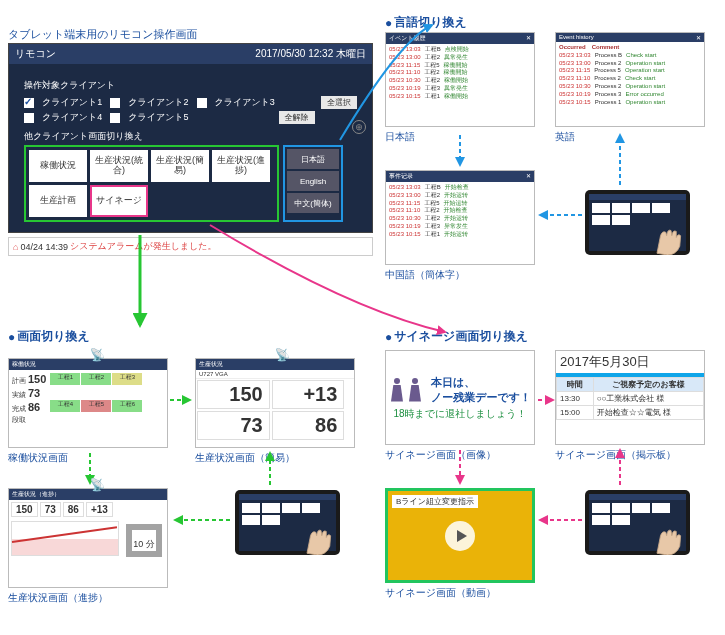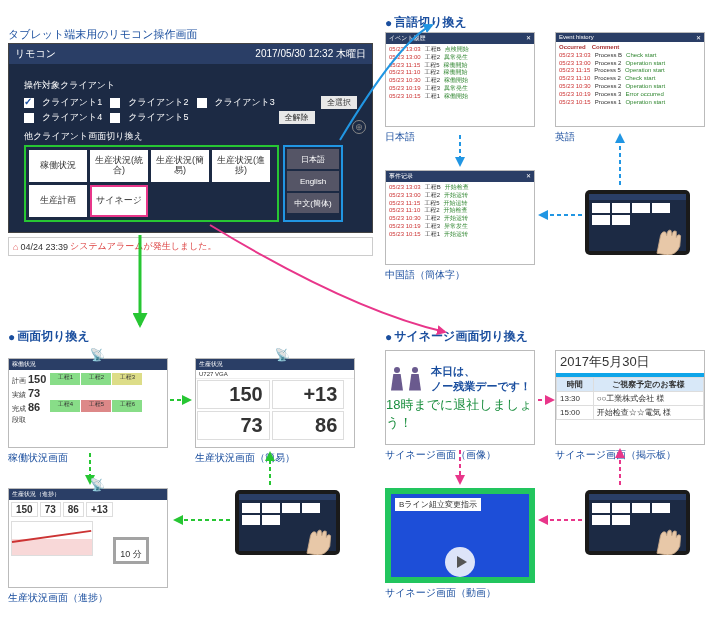--- a/index.html
+++ b/index.html
@@ -42,31 +42,31 @@
 .hand{position:absolute;width:35px;height:35px;pointer-events:none}
 .section-screen{position:absolute;top:328px;left:8px}
 .section-signage{position:absolute;top:328px;left:385px}
 .prod-panel{position:absolute;background:#fff;border:1px solid #bbb}
 .prod-head{background:#2a3e66;color:#fff;font-size:6px;padding:1px 3px;display:flex;justify-content:space-between}
 .prod-body{padding:3px;font-size:7px}
 .big-num{font-size:20px;font-weight:bold;text-align:right;padding:2px 6px;border:1px solid #ddd;margin:1px}
 .label-under{color:#1a4e9e;font-size:10px;position:absolute}
 .signage-img{position:absolute;background:#fff;border:1px solid #bbb;display:flex;align-items:center;justify-content:center;flex-direction:column;gap:2px}
 .sig-blue{color:#1a4e9e;font-size:11px;font-weight:bold}
-.sig-green{color:#1a8e3e;font-size:13px}
+.sig-green{color:#1a8e3e;font-size:10px}
 .people{display:flex;gap:2px}
 .person{width:16px;height:24px;position:relative}
 .person::before{content:"";position:absolute;top:0;left:5px;width:6px;height:6px;border-radius:50%;background:#6a5a8e}
 .person::after{content:"";position:absolute;top:7px;left:2px;width:12px;height:17px;background:#6a5a8e;clip-path:polygon(20% 0,80% 0,100% 100%,0 100%)}
 .board-panel{position:absolute;background:#fff;border:1px solid #bbb;font-size:8px}
 .board-head{background:#fff;padding:2px 4px;font-size:13px;border-bottom:4px solid #0ea5e9}
 .board-table{width:100%;border-collapse:collapse}
 .board-table th,.board-table td{border:1px solid #ddd;padding:1px 3px;font-size:8px}
 .board-table th{background:#d8e8f8}
-.video-panel{position:absolute;background:#1d4ed8;border:6px solid #22c55e;display:flex;align-items:flex-end;justify-content:center;position:absolute}
+.video-panel{position:absolute;background:#eab308;border:3px solid #22c55e;display:flex;align-items:center;justify-content:center;position:absolute}
 .play{width:30px;height:30px;background:rgba(255,255,255,0.85);border-radius:50%;display:flex;align-items:center;justify-content:center}
 .play::after{content:"";border-left:10px solid #555;border-top:6px solid transparent;border-bottom:6px solid transparent;margin-left:3px}
 .video-label{position:absolute;top:4px;left:4px;background:#fff;color:#333;font-size:8px;padding:1px 4px}
 svg.arrow{position:absolute;pointer-events:none}
 .chart-area{height:35px;background:linear-gradient(to top,#f8d8d8 50%,#fff 50%);border:1px solid #ddd;margin:2px;position:relative}
 .chart-line{position:absolute;bottom:35%;left:0;width:100%;height:2px;background:#c33;transform-origin:left;transform:rotate(-8deg)}
 </style>
 </head>
 <body>
 
@@ -126,21 +126,21 @@
           <button class="lang-btn">English</button>
           <button class="lang-btn">中文(簡体)</button>
         </div>
       </div>
     </div>
   </div>
 </div>
 
 <div class="alarm">
   <span class="alarm-icon">⌂</span>
-  <span>04/24 23:39</span>
+  <span>04/24 14:39</span>
   <span class="alarm-text">システムアラームが発生しました。</span>
 </div>
 
 <div class="section-head section-lang">
     <span>言語切り換え</span>
   </div>
 
 <div class="mini-panel" style="top:32px;left:385px;width:150px;height:95px">
   <div class="mp-head">
       <span>イベント履歴</span>
@@ -344,21 +344,21 @@
   <div style="display:flex;gap:2px;padding:2px;font-size:10px;font-weight:bold">
     <div style="border:1px solid #ddd;padding:1px 4px">150</div>
     <div style="border:1px solid #ddd;padding:1px 4px">73</div>
     <div style="border:1px solid #ddd;padding:1px 4px">86</div>
     <div style="border:1px solid #ddd;padding:1px 4px">+13</div>
   </div>
   <div style="display:flex">
     <div class="chart-area" style="flex:1">
         <div class="chart-line"></div>
       </div>
-    <div style="width:36px;border:3px solid #a3a3a3;margin:18px;font-size:9px;text-align:center;padding-top:8px">10 分</div>
+    <div style="width:36px;border:6px solid #a3a3a3;margin:5px;font-size:9px;text-align:center;padding-top:8px">10 分</div>
   </div>
 </div>
 <div class="label-under" style="top:591px;left:8px">生産状況画面（進捗）</div>
 
 <div class="tablet" style="top:490px;left:235px">
   <div class="tablet-screen">
       <div class="tbar"></div>
       <div class="tbody">
         <div class="tbtn"></div>
         <div class="tbtn"></div>

